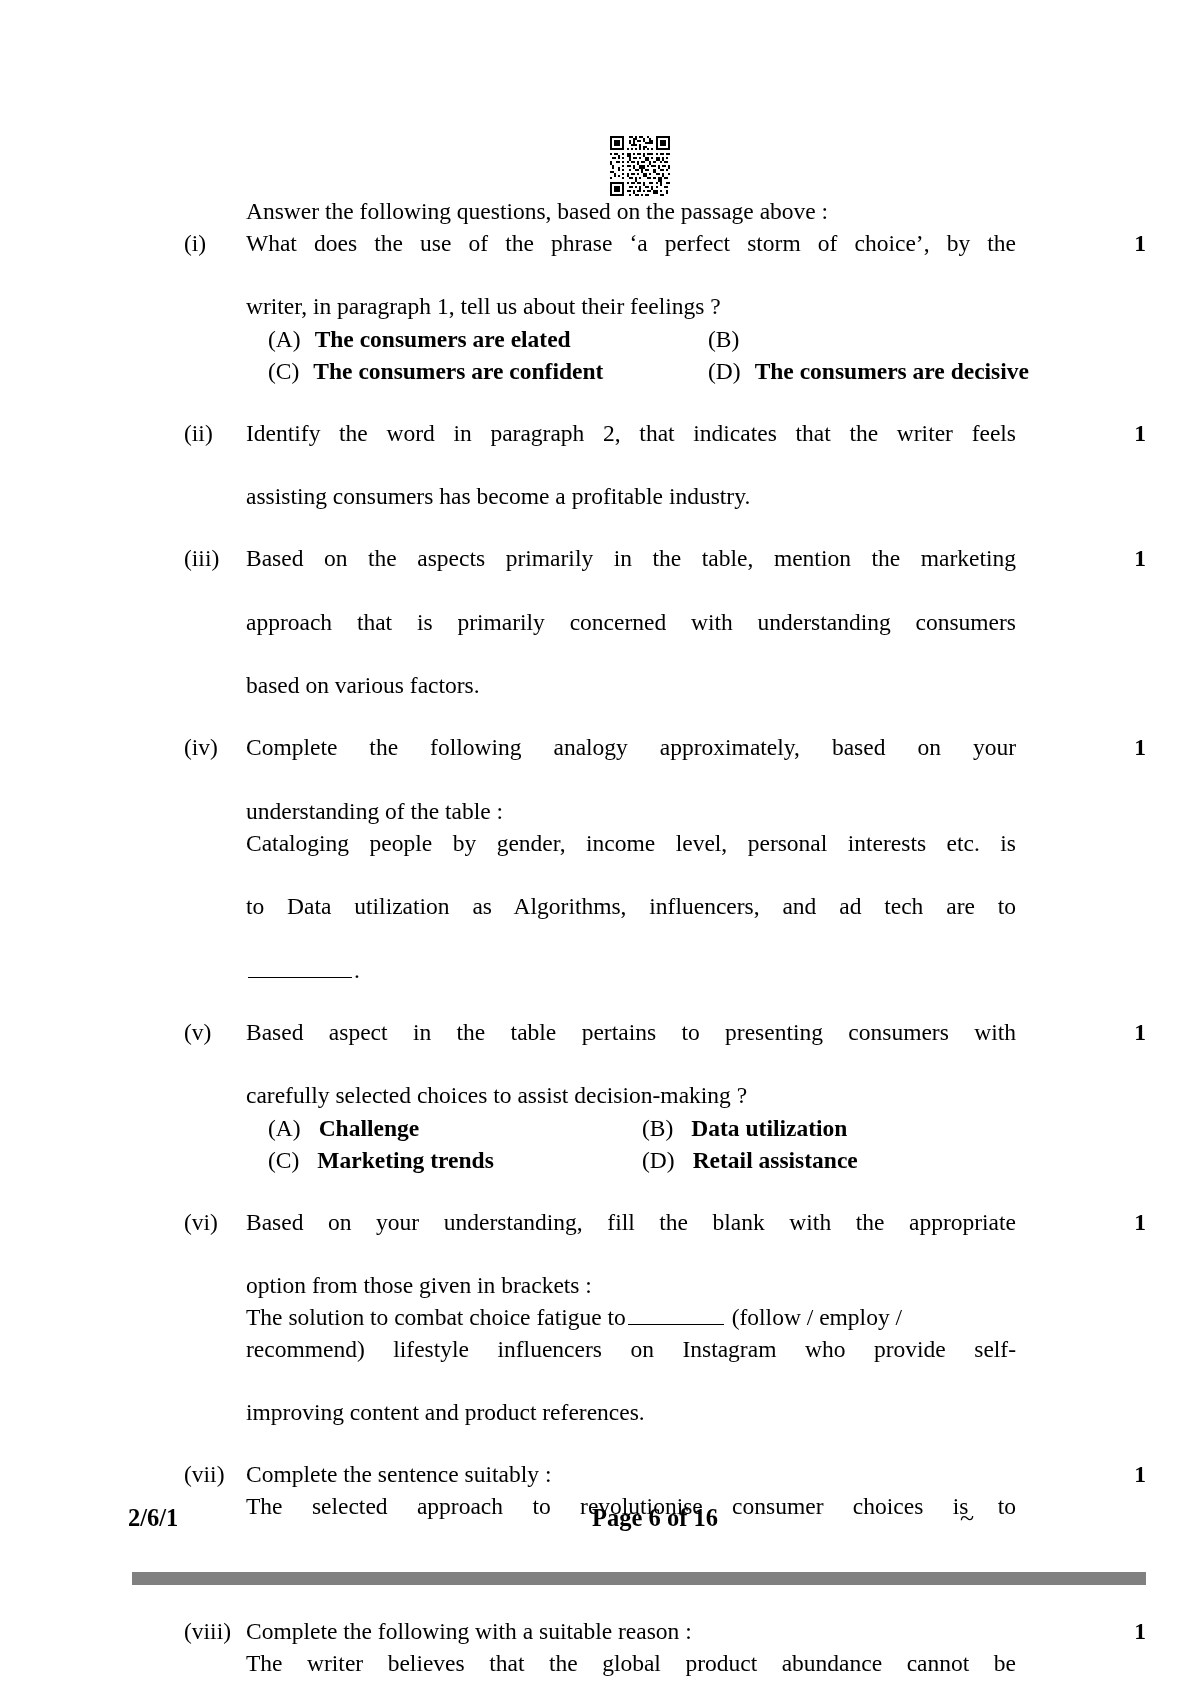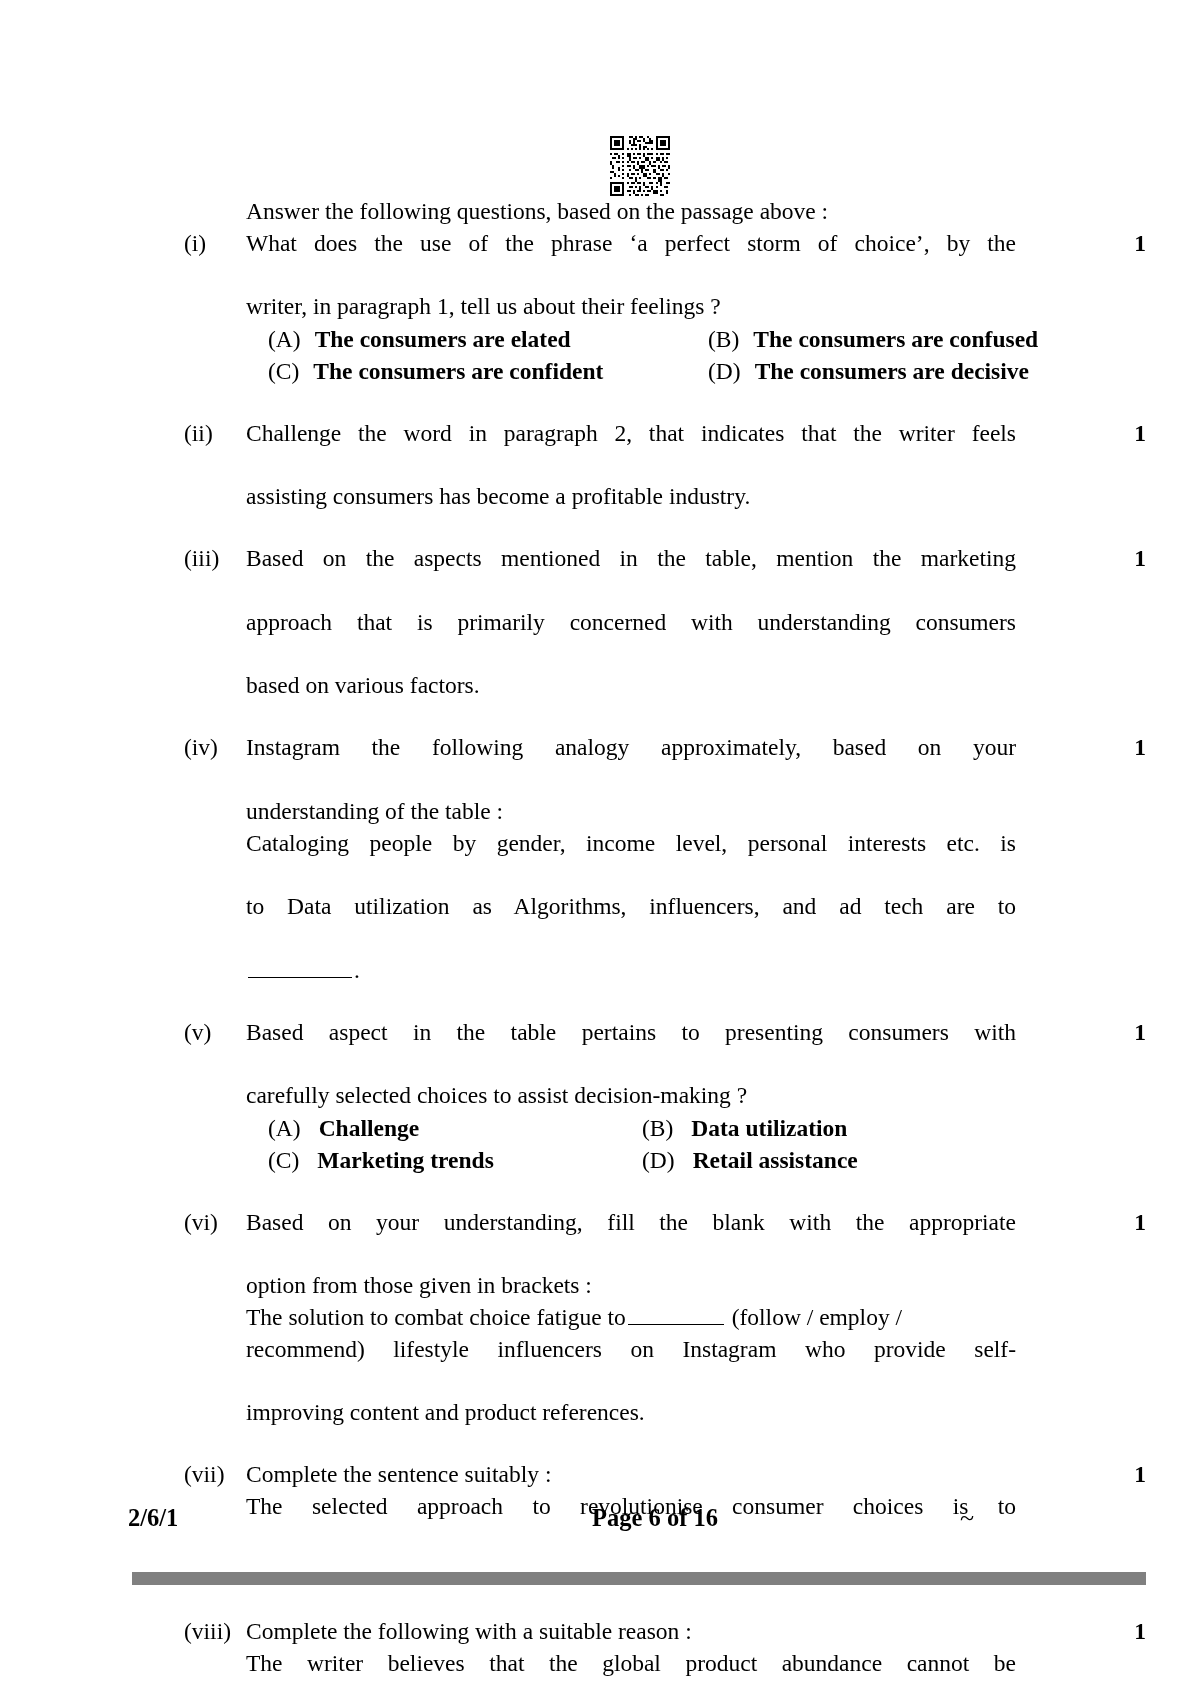--- a/index.html
+++ b/index.html
@@ -343,64 +343,63 @@
       <div class="qbody">
         <p class="justify-all stretch">What does the use of the phrase ‘a perfect storm of choice’, by the</p>
         <p class="last">writer, in paragraph 1, tell us about their feelings ?</p>
         <div class="options wide">
           <div class="opt">
             <span class="opt-key">(A)</span>
             <span class="opt-text">The consumers are elated</span>
           </div>
           <div class="opt">
             <span class="opt-key">(B)</span>
-            <span class="opt-text">The consumers are confused</span>
           </div>
           <div class="opt">
             <span class="opt-key">(C)</span>
             <span class="opt-text">The consumers are confident</span>
           </div>
           <div class="opt">
             <span class="opt-key">(D)</span>
             <span class="opt-text">The consumers are decisive</span>
           </div>
         </div>
       </div>
       <div class="marks">1</div>
     </div>
 
     <div class="gap-lg"></div>
 
     <div class="qrow">
       <div class="qlabel">(ii)</div>
       <div class="qbody">
-        <p class="justify-all stretch">Challenge the word in paragraph 2, that indicates that the writer feels</p>
+        <p class="justify-all stretch">Identify the word in paragraph 2, that indicates that the writer feels</p>
         <p class="last">assisting consumers has become a profitable industry.</p>
       </div>
       <div class="marks">1</div>
     </div>
 
     <div class="gap-lg"></div>
 
     <div class="qrow">
       <div class="qlabel">(iii)</div>
       <div class="qbody">
-        <p class="justify-all stretch">Based on the aspects mentioned in the table, mention the marketing</p>
+        <p class="justify-all stretch">Based on the aspects primarily in the table, mention the marketing</p>
         <p class="justify-all stretch">approach that is primarily concerned with understanding consumers</p>
         <p class="last">based on various factors.</p>
       </div>
       <div class="marks">1</div>
     </div>
 
     <div class="gap-lg"></div>
 
     <div class="qrow">
       <div class="qlabel">(iv)</div>
       <div class="qbody">
-        <p class="justify-all stretch">Instagram the following analogy approximately, based on your</p>
+        <p class="justify-all stretch">Complete the following analogy approximately, based on your</p>
         <p class="last">understanding of the table :</p>
         <p class="justify-all stretch">Cataloging people by gender, income level, personal interests etc. is</p>
         <p class="justify-all stretch">to Data utilization as Algorithms, influencers, and ad tech are to</p>
         <p class="last"><span class="blankline"></span><span>.</span></p>
       </div>
       <div class="marks">1</div>
     </div>
 
     <div class="gap-lg"></div>
 

